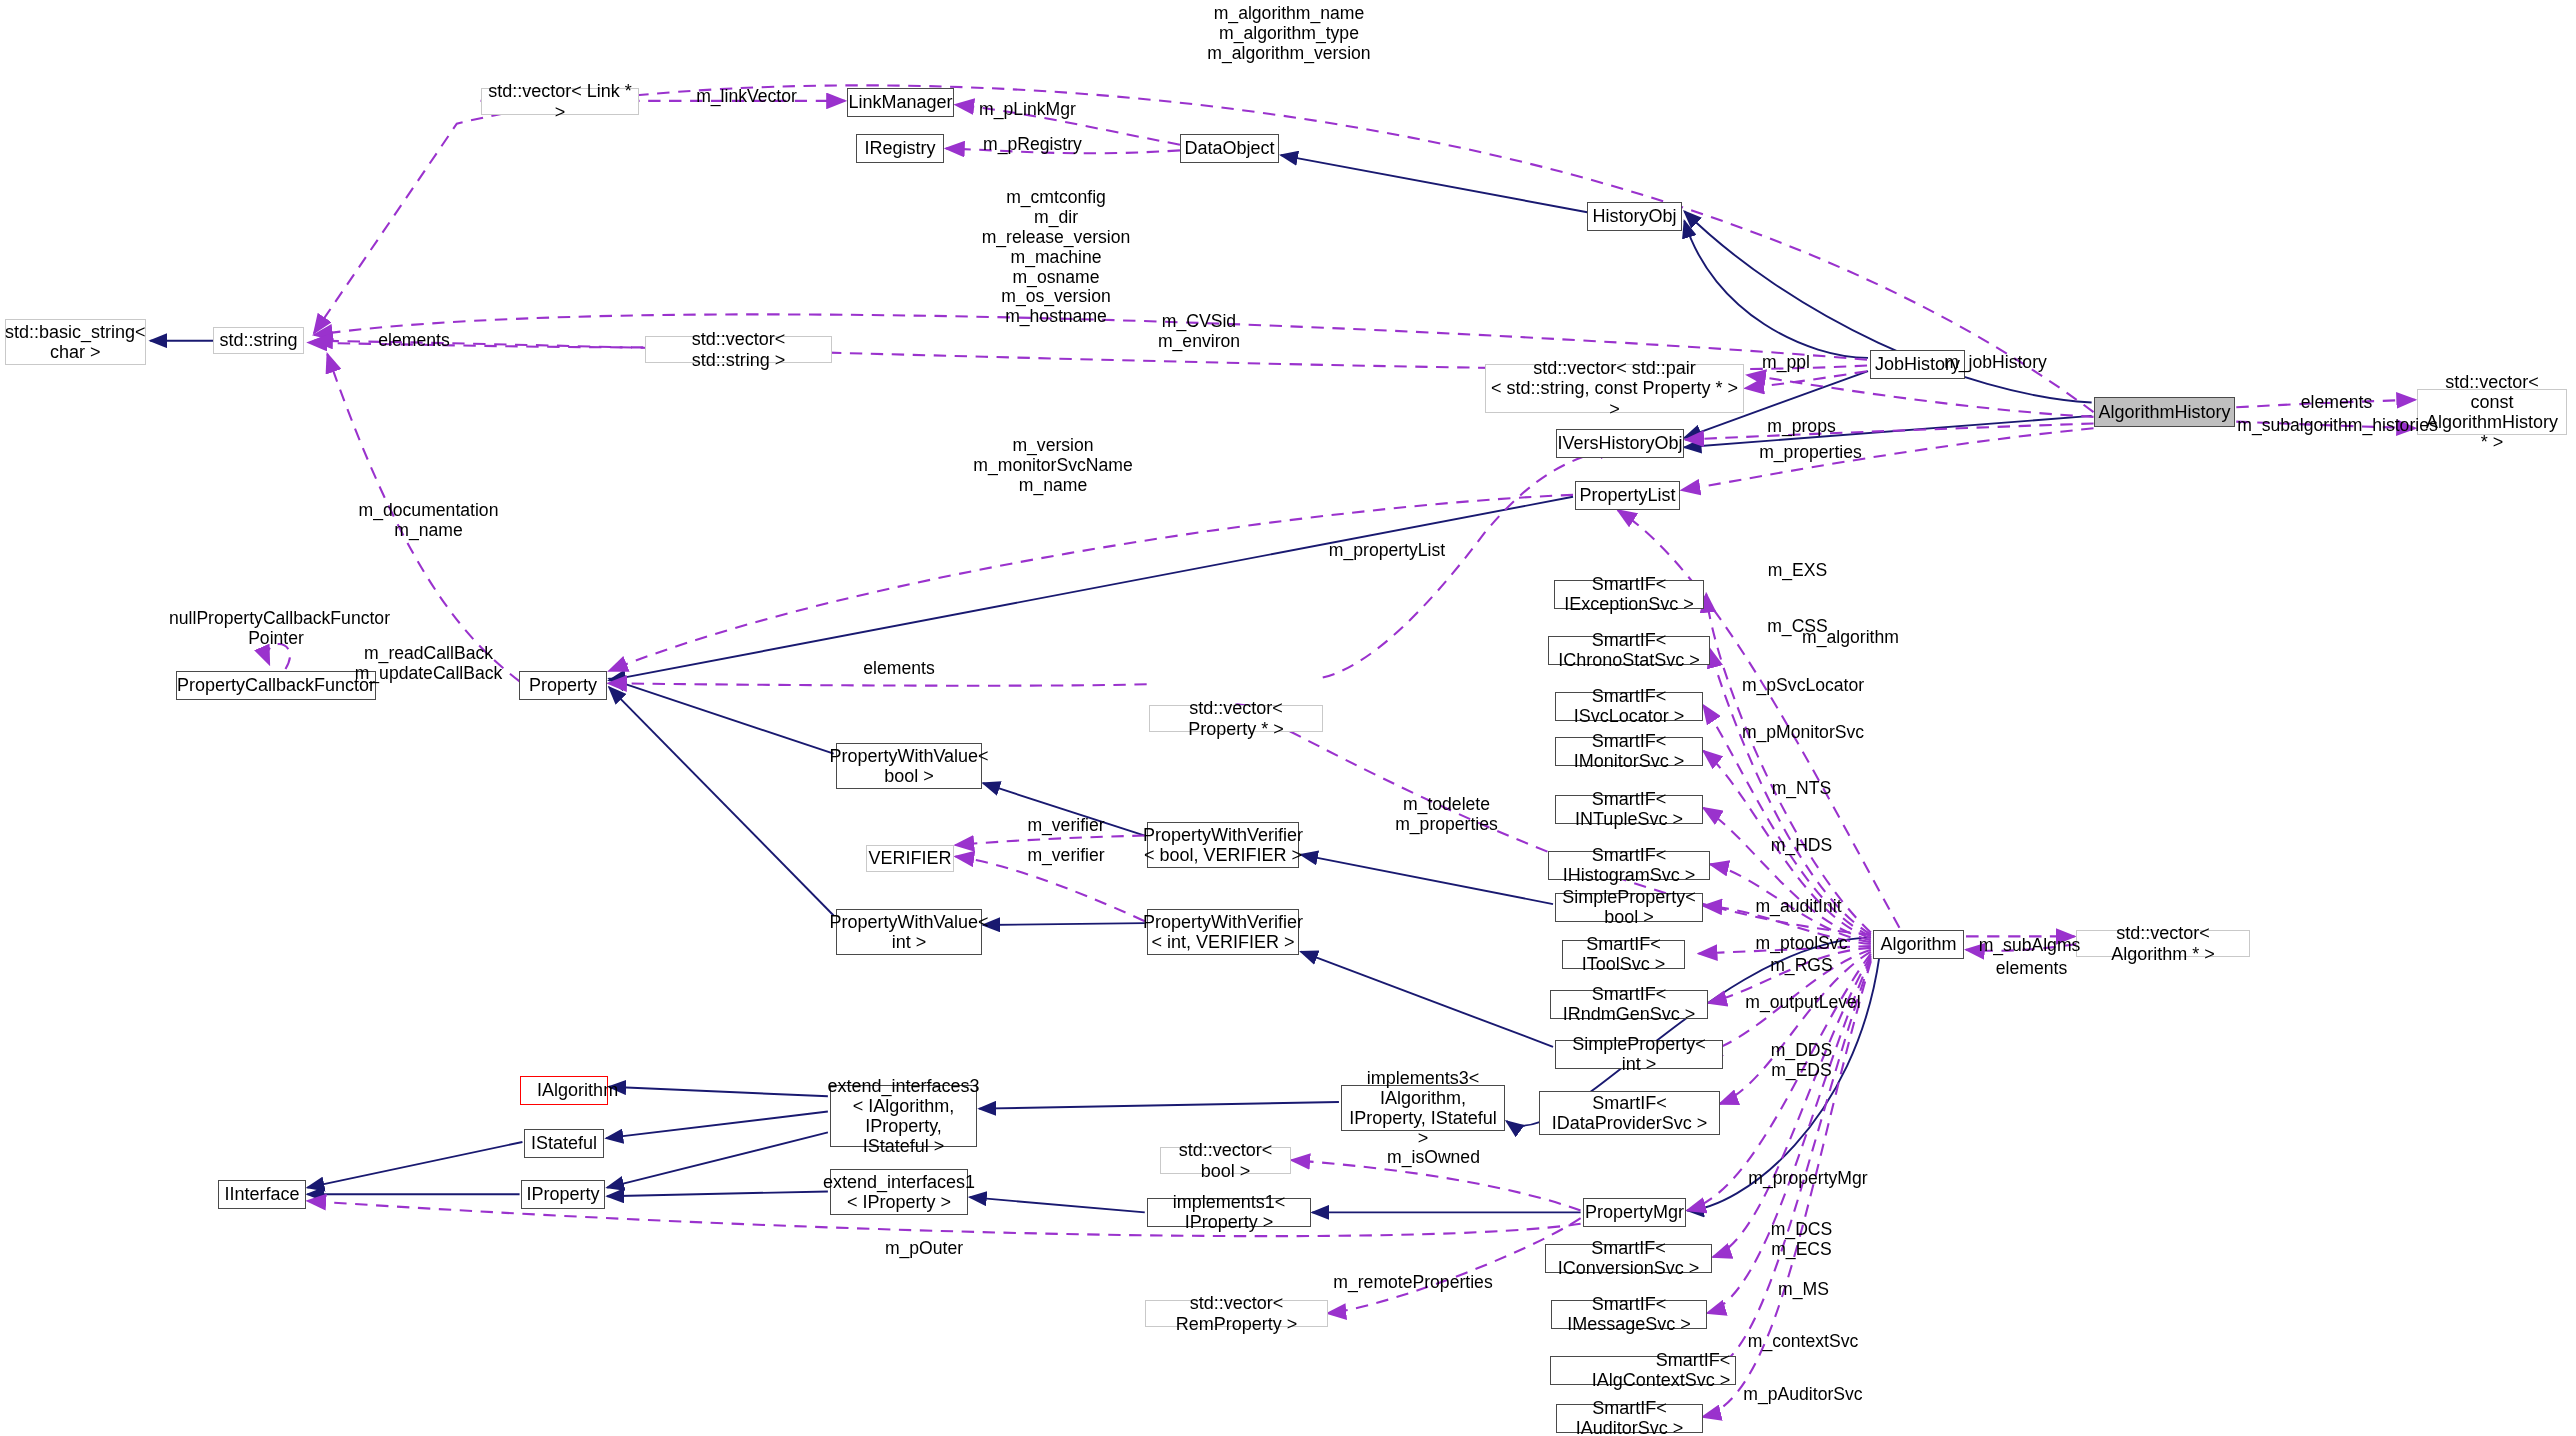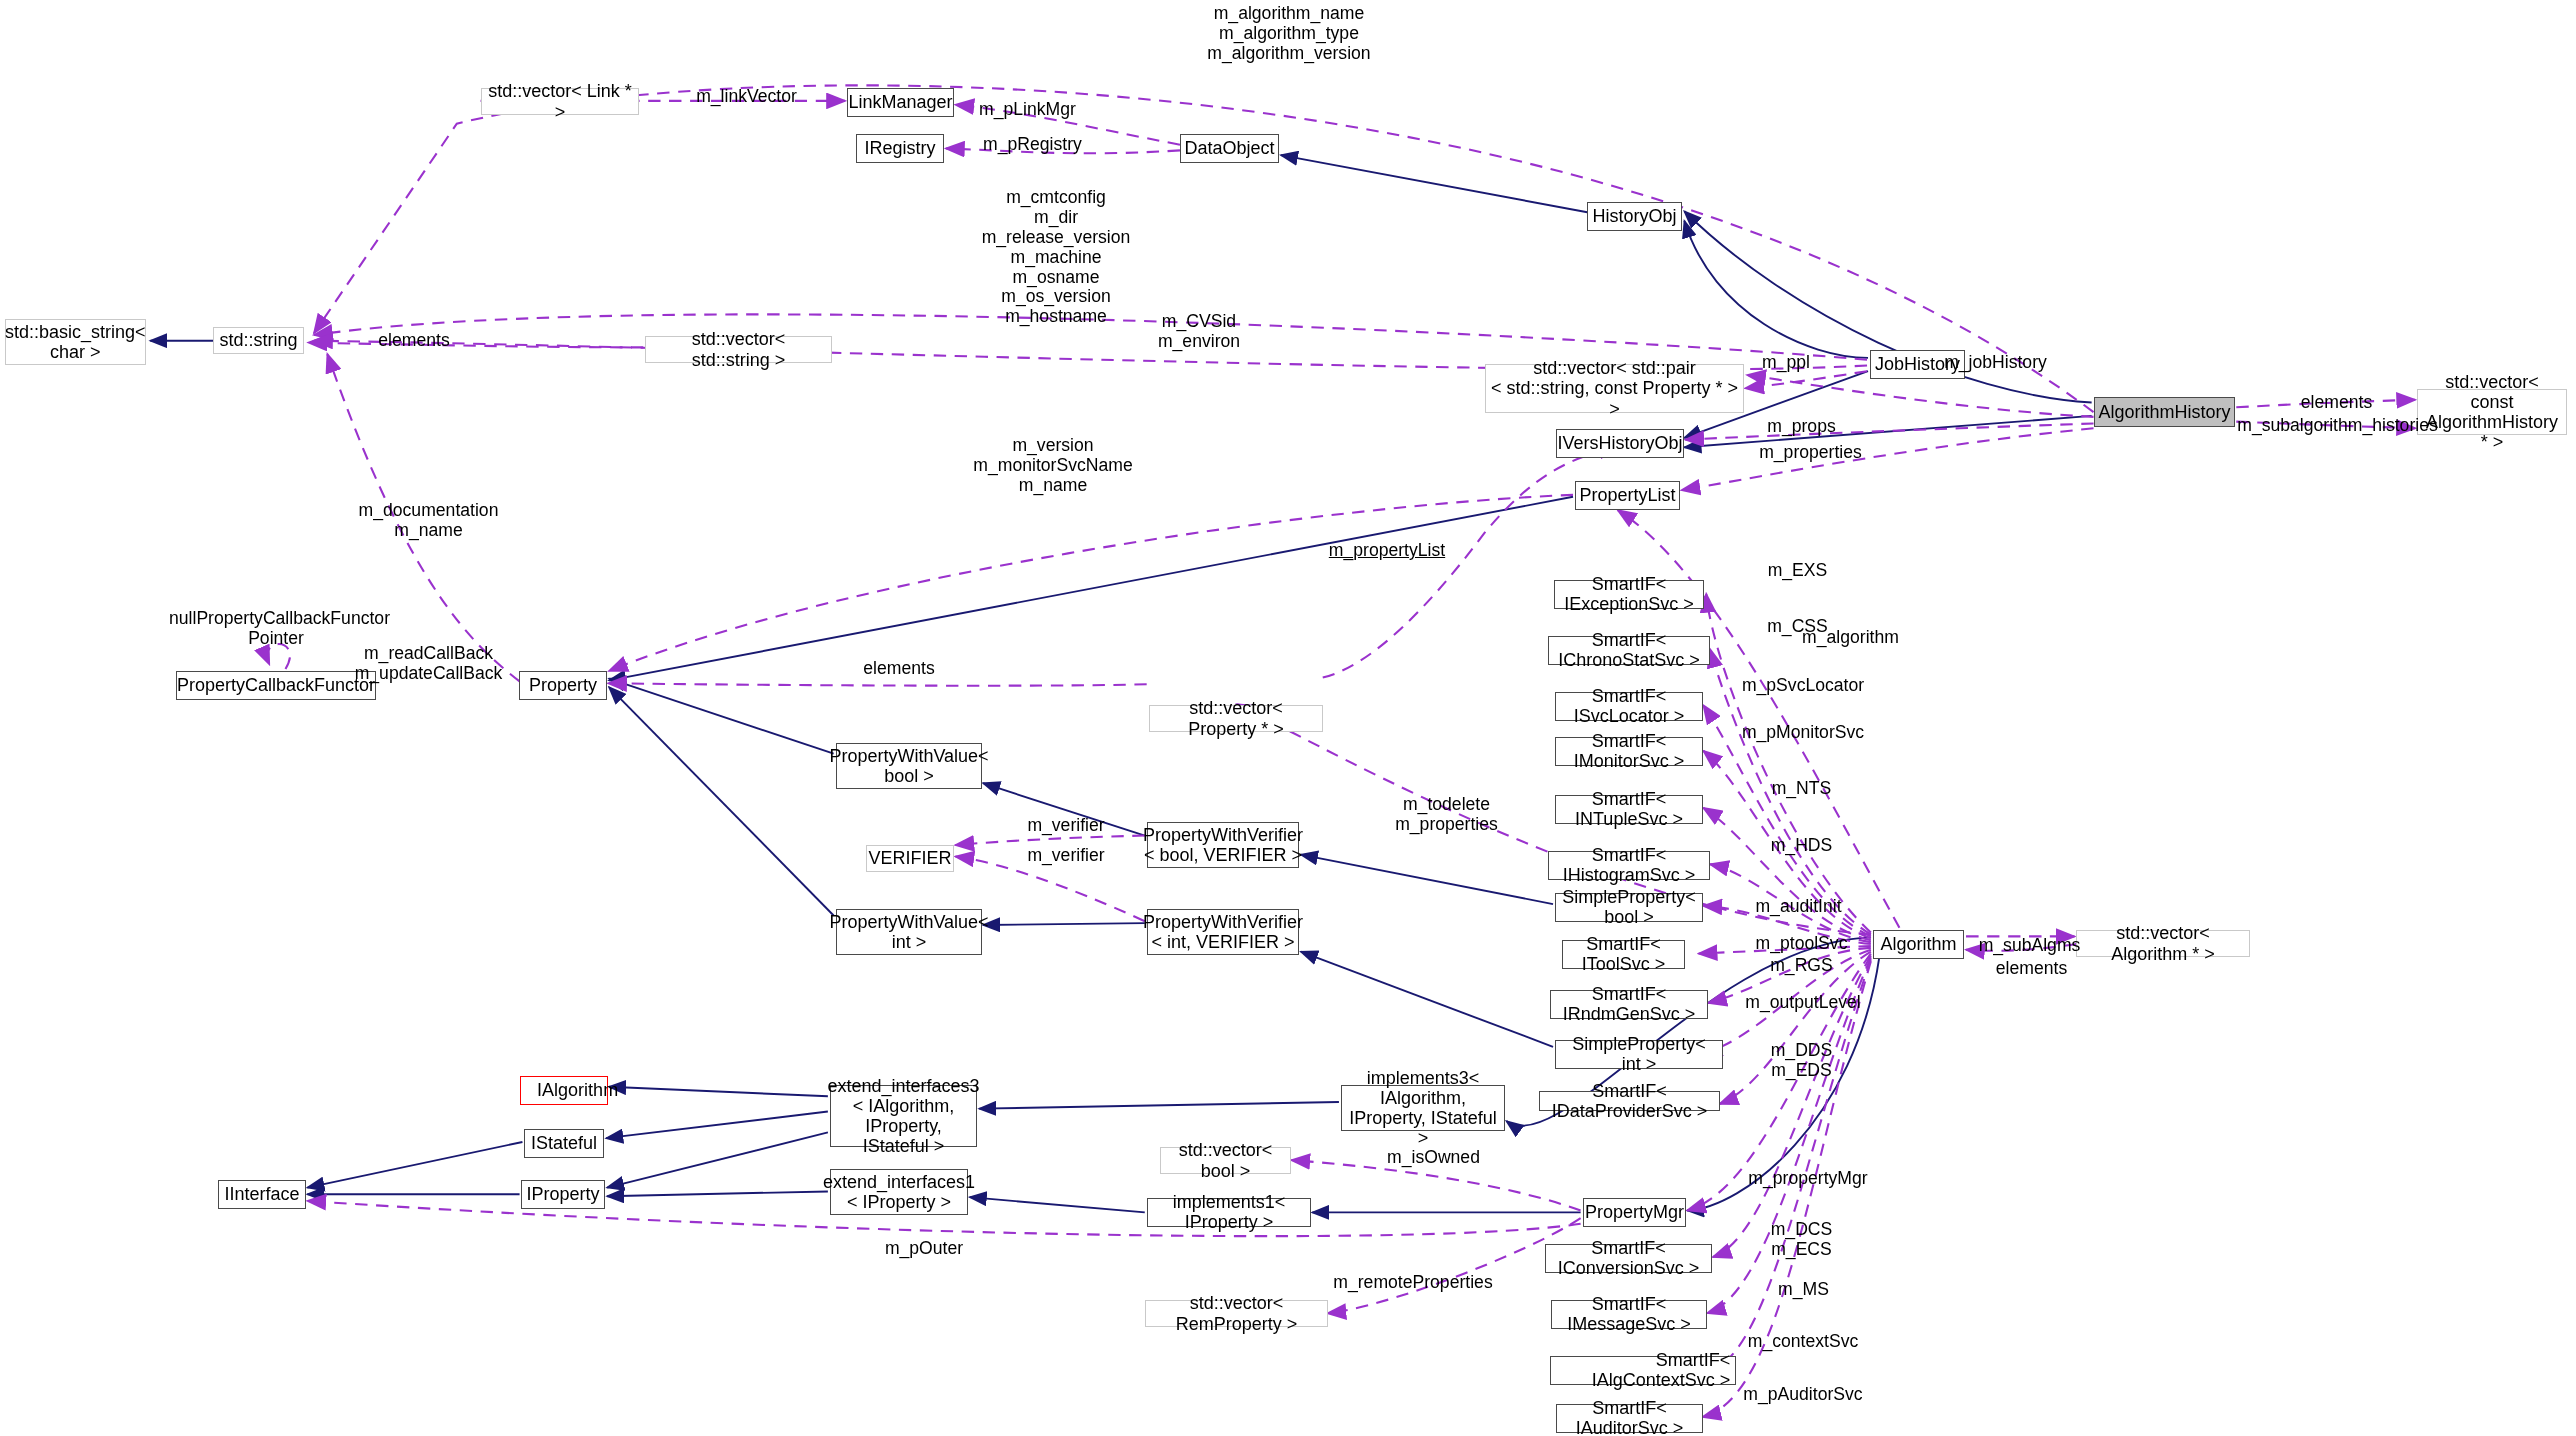--- a/index.html
+++ b/index.html
@@ -155,21 +155,21 @@
       <div class="node n-solid" style="left: 1554px; top: 580px; width: 150px; height: 28.5px;">SmartIF&lt; IExceptionSvc &gt;</div>
       <div class="node n-solid" style="left: 1548px; top: 636px; width: 162px; height: 28.5px;">SmartIF&lt; IChronoStatSvc &gt;</div>
       <div class="node n-solid" style="left: 1555px; top: 692px; width: 148px; height: 28.5px;">SmartIF&lt; ISvcLocator &gt;</div>
       <div class="node n-solid" style="left: 1555px; top: 737px; width: 148px; height: 28.5px;">SmartIF&lt; IMonitorSvc &gt;</div>
       <div class="node n-solid" style="left: 1555px; top: 795px; width: 148px; height: 28.5px;">SmartIF&lt; INTupleSvc &gt;</div>
       <div class="node n-solid" style="left: 1548px; top: 851px; width: 162px; height: 28.5px;">SmartIF&lt; IHistogramSvc &gt;</div>
       <div class="node n-solid" style="left: 1555px; top: 893px; width: 148px; height: 28.5px;">SimpleProperty&lt; bool &gt;</div>
       <div class="node n-solid" style="left: 1562px; top: 940px; width: 123px; height: 28.5px;">SmartIF&lt; IToolSvc &gt;</div>
       <div class="node n-solid" style="left: 1550px; top: 990px; width: 158px; height: 28.5px;">SmartIF&lt; IRndmGenSvc &gt;</div>
       <div class="node n-solid" style="left: 1555px; top: 1040px; width: 168px; height: 28.5px;">SimpleProperty&lt; int &gt;</div>
-      <div class="node n-solid" style="left: 1539px; top: 1091px; width: 181px; height: 20px;">SmartIF&lt; IDataProviderSvc &gt;</div>
+      <div class="node n-solid" style="left: 1539px; top: 1091px; width: 181px; height: 44px;">SmartIF&lt; IDataProviderSvc &gt;</div>
       <div class="node n-solid" style="left: 1873px; top: 930px; width: 91px; height: 28.5px;">Algorithm</div>
       <div class="node n-thin" style="left: 2076px; top: 930px; width: 174px; height: 27px;">std::vector&lt; Algorithm * &gt;</div>
       <div class="node n-red" style="left: 520px; top: 1076px; width: 88px; height: 28.5px; padding-left: 32px;">IAlgorithm</div>
       <div class="node n-solid" style="left: 524px; top: 1129px; width: 80px; height: 28.5px;">IStateful</div>
       <div class="node n-solid" style="left: 218px; top: 1180px; width: 88px; height: 28.5px;">IInterface</div>
       <div class="node n-solid" style="left: 521px; top: 1180px; width: 84px; height: 28.5px;">IProperty</div>
       <div class="node n-solid" style="left: 830px; top: 1085px; width: 147px; height: 62px;">extend_interfaces3
 &lt; IAlgorithm, IProperty,
 IStateful &gt;</div>
       <div class="node n-solid" style="left: 830px; top: 1169px; width: 138px; height: 46px;">extend_interfaces1
@@ -206,21 +206,21 @@
       <div class="elabel" style="left: 1929px; top: 353px; width: 133px;">m_jobHistory</div>
       <div class="elabel" style="left: 2284px; top: 393px; width: 105px;">elements</div>
       <div class="elabel" style="left: 2234px; top: 416px; width: 207px;">m_subalgorithm_histories</div>
       <div class="elabel" style="left: 1749px; top: 417px; width: 105px;">m_props</div>
       <div class="elabel" style="left: 1744px; top: 443px; width: 133px;">m_properties</div>
       <div class="elabel" style="left: 958px; top: 436px; width: 190px;">m_version
 m_monitorSvcName
 m_name</div>
       <div class="elabel" style="left: 338px; top: 501px; width: 181px;">m_documentation
 m_name</div>
-      <div class="elabel" style="left: 1311px; top: 541px; width: 152px; text-decoration: underline;">m_propertyList</div>
+      <div class="elabel" style="left: 1311px; top: 541px; width: 152px;">m_propertyList</div>
       <div class="elabel" style="left: 1784px; top: 628px; width: 133px;">m_algorithm</div>
       <div class="elabel" style="left: 1745px; top: 561px; width: 105px;">m_EXS</div>
       <div class="elabel" style="left: 1745px; top: 617px; width: 105px;">m_CSS</div>
       <div class="elabel" style="left: 1727px; top: 676px; width: 152px;">m_pSvcLocator</div>
       <div class="elabel" style="left: 1727px; top: 723px; width: 152px;">m_pMonitorSvc</div>
       <div class="elabel" style="left: 1749px; top: 779px; width: 105px;">m_NTS</div>
       <div class="elabel" style="left: 1749px; top: 836px; width: 105px;">m_HDS</div>
       <div class="elabel" style="left: 1732px; top: 897px; width: 133px;">m_auditInit</div>
       <div class="elabel" style="left: 1735px; top: 934px; width: 133px;">m_ptoolSvc</div>
       <div class="elabel" style="left: 1749px; top: 956px; width: 105px;">m_RGS</div>

